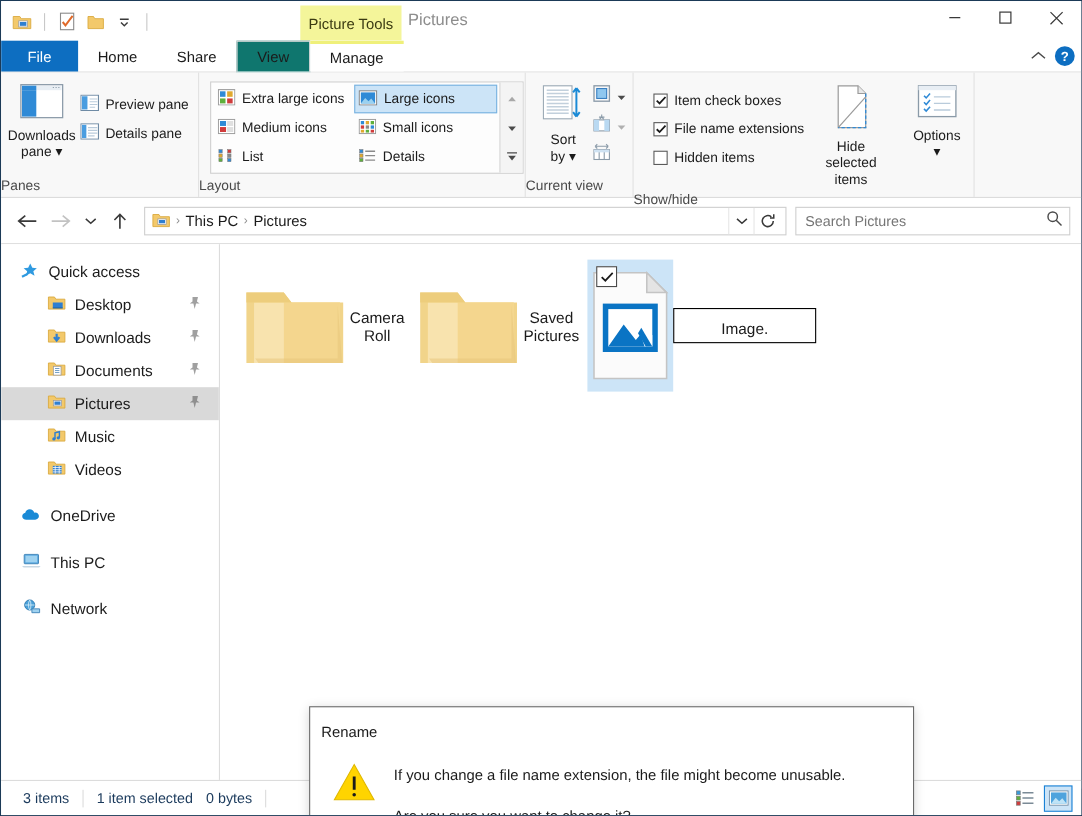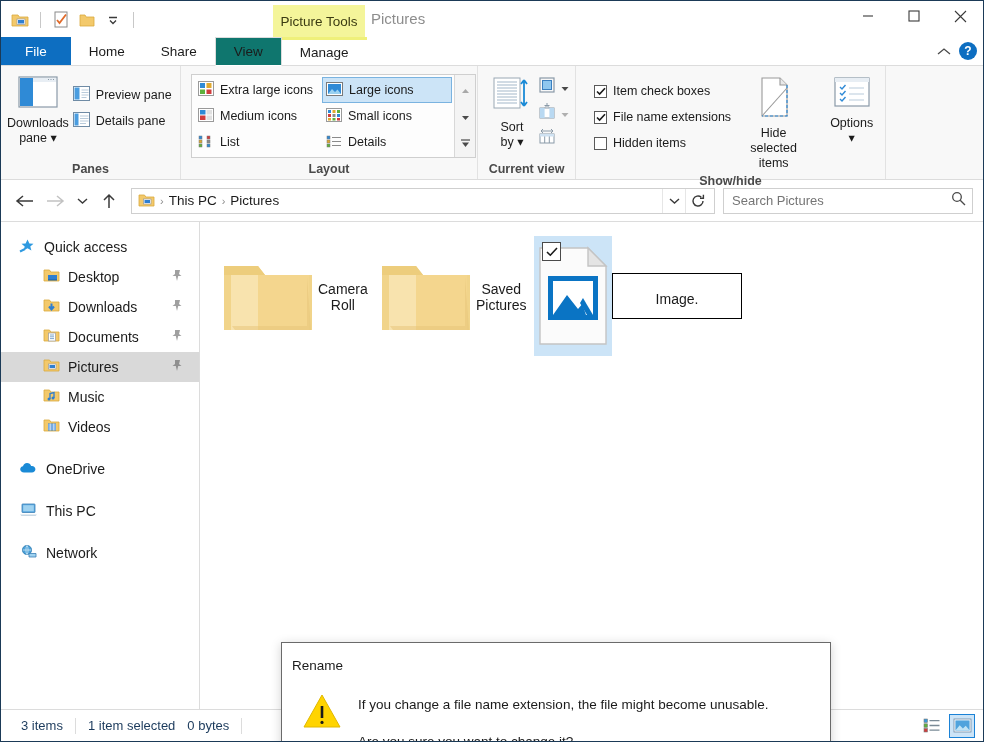--- a/index.html
+++ b/index.html
@@ -126,23 +126,22 @@
   .rgroup-body {
     flex: 1;
     display: flex;
     align-items: flex-start;
     padding: 6px 6px 0 6px;
   }
   .rgroup-label {
     height: 20px;
     font-size: 12.5px;
     color: #4a4a4a;
-    text-align: center;
+    text-align: left;
     line-height: 20px;
-    font-weight: bold;
   }
   .bigbtn {
     width: 78px;
     display: flex; flex-direction: column; align-items: center;
     padding-top: 4px;
     font-size: 12.5px; color: #1b1b1b;
     text-align: center;
     line-height: 15px;
   }
   .bigbtn .glyph { margin-bottom: 4px; }
@@ -310,21 +309,21 @@
   .tile.selected { }
   .tile .checkbox {
     position: absolute; left: 8px; top: 6px;
     width: 17px; height: 17px;
     border: 1px solid #4a4a4a;
     background: #fff;
     display: flex; align-items: center; justify-content: center;
     z-index: 3;
   }
   .rename-box {
-    width: 130px; height: 46px;
+    width: 130px; height: 32px;
     border: 1px solid #000;
     background: #fff;
     font-size: 14px; color: #1b1b1b;
     text-align: center;
     padding-top: 6px;
     box-sizing: border-box;
     outline: none;
     font-family: "Liberation Sans", sans-serif;
   }
 

